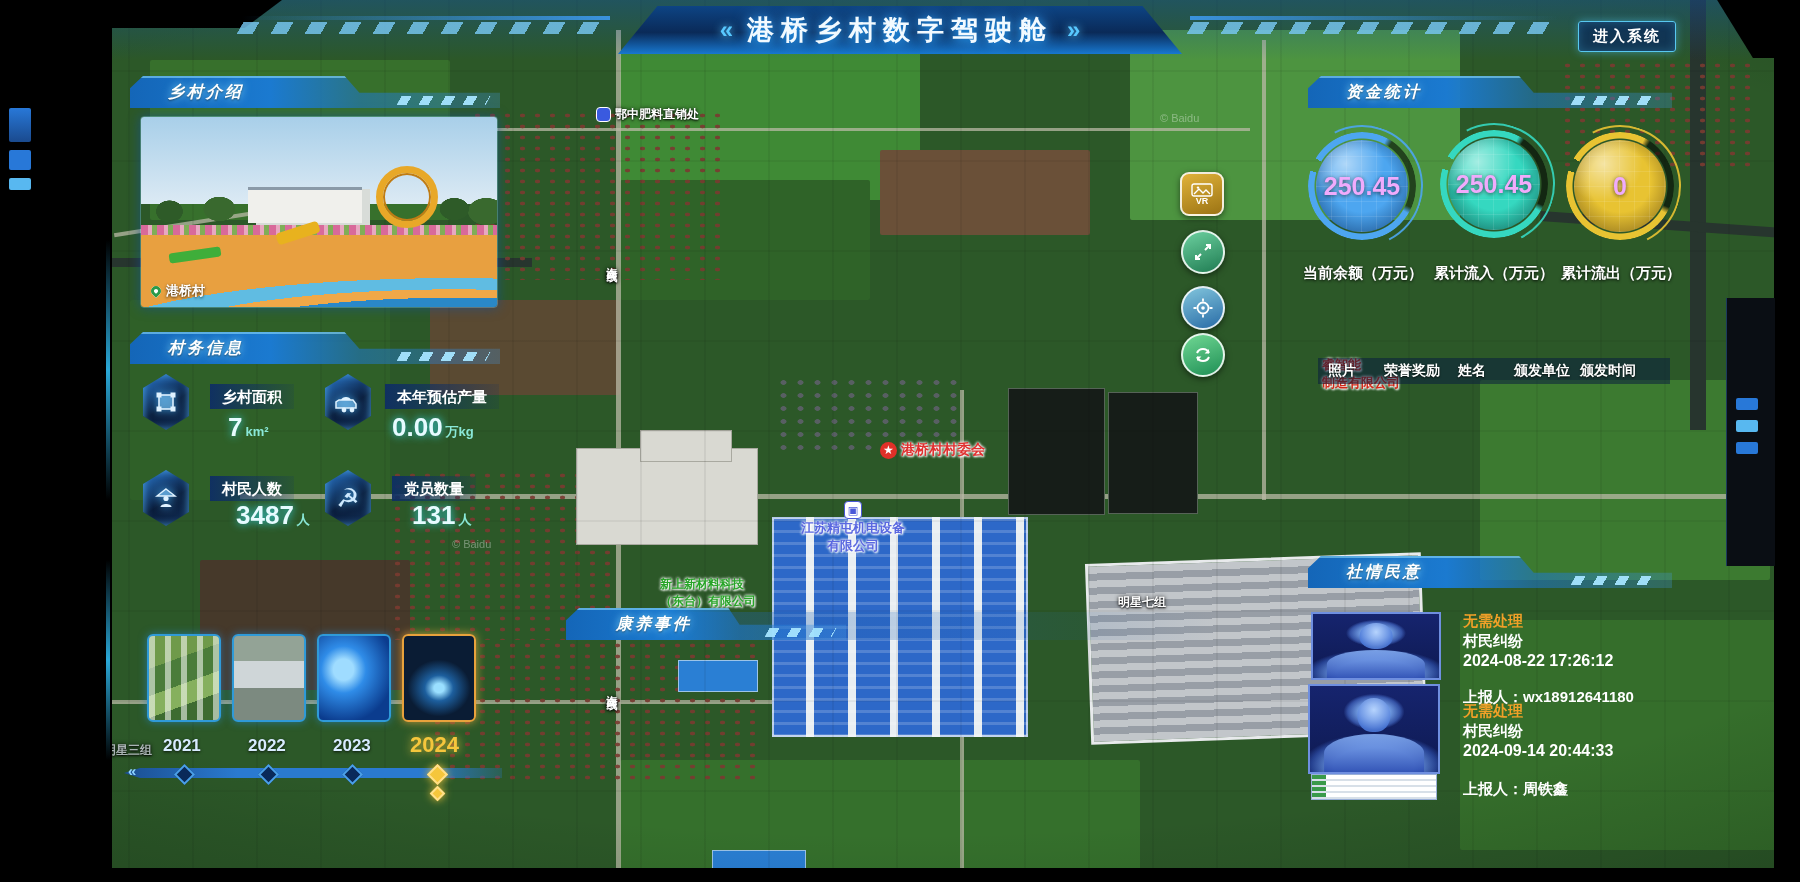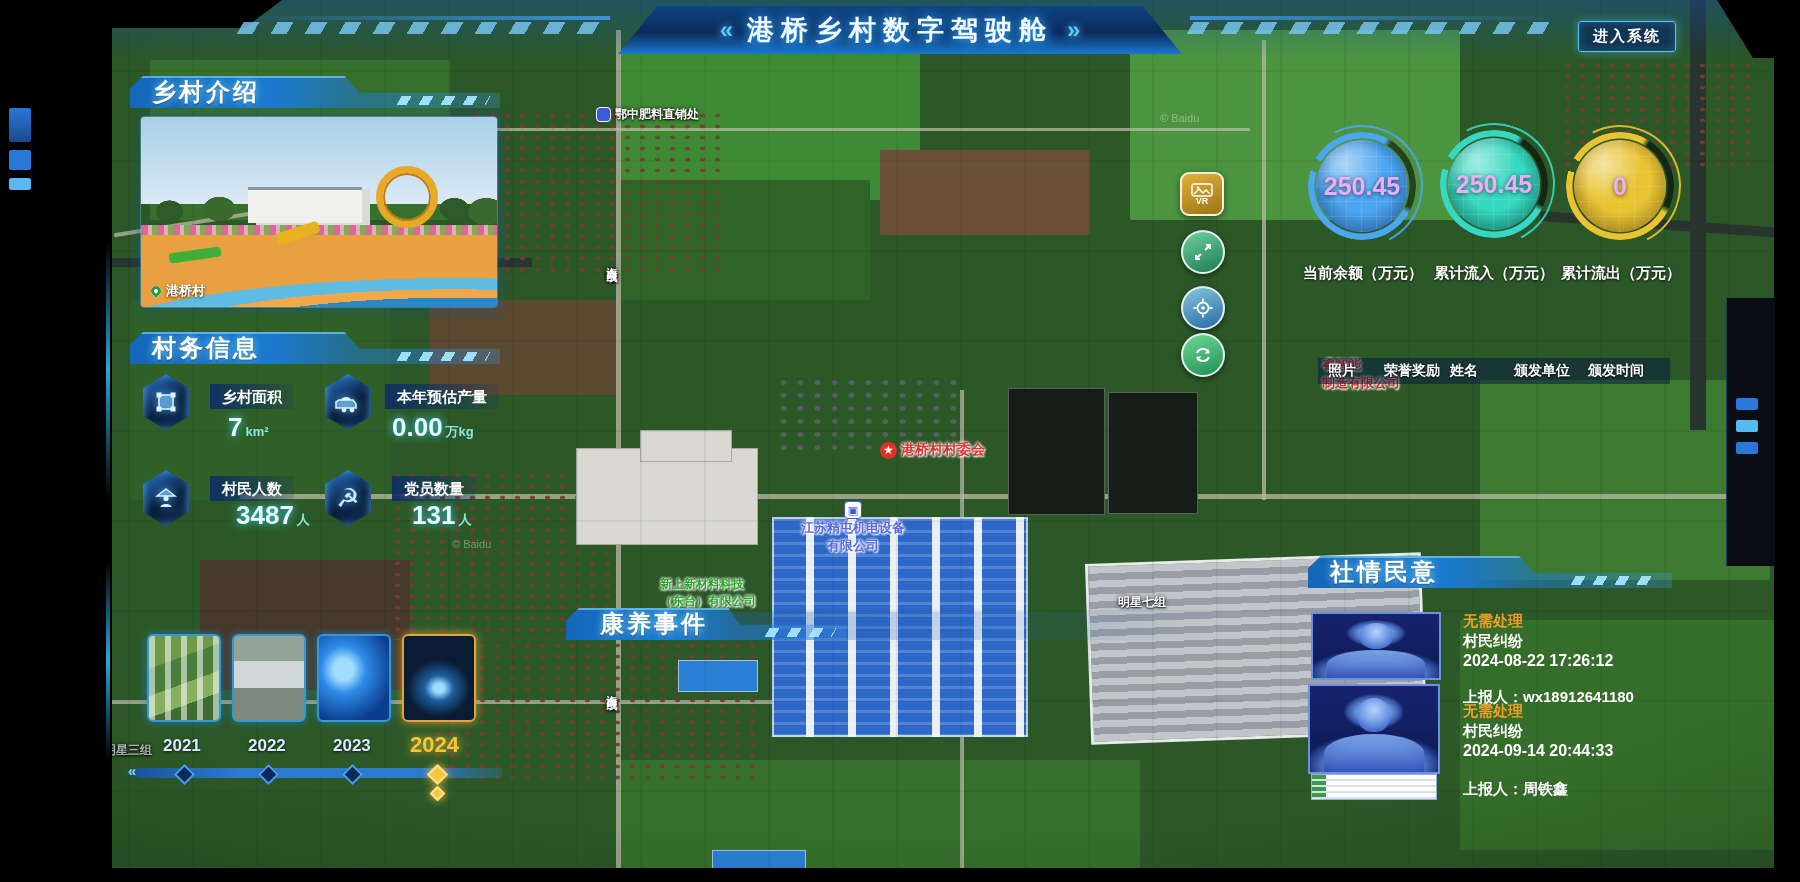--- a/index.html
+++ b/index.html
@@ -81,21 +81,21 @@
   .enter-btn{position:absolute;left:1578px;top:21px;width:98px;height:31px;z-index:9;
       border:1px solid #58c8f0;border-radius:3px;background:rgba(14,48,88,.85);
       color:#fff;font-size:15px;font-weight:bold;display:flex;align-items:center;justify-content:center;
       box-shadow:0 0 8px rgba(80,200,255,.5), inset 0 0 10px rgba(80,200,255,.25);letter-spacing:2px;cursor:pointer;}
 
   
   .phead{position:absolute;height:32px;z-index:8;
       background:linear-gradient(90deg,#1466b8 0%,#1b7ad0 38%,rgba(30,120,210,.55) 62%,rgba(70,160,240,.25) 100%);
       clip-path:polygon(13px 0,58% 0,62% 52%,100% 52%,100% 100%,0 100%,0 38%);
       box-shadow:inset 0 2px 0 rgba(150,225,255,.55), 0 2px 8px rgba(20,90,180,.5);}
-  .phead .tt{font-size:24px;font-weight:bold;letter-spacing:3px;margin-left:22px;
+  .phead .tt{font-size:16px;font-weight:bold;font-style:italic;letter-spacing:3px;margin-left:38px;
       line-height:31px;color:#fff;text-shadow:0 0 8px rgba(130,220,255,.95),0 1px 2px rgba(0,0,0,.6);display:inline-block;}
   .phead:after{content:"";position:absolute;right:12px;bottom:3px;width:24%;height:9px;transform:skewX(-28deg);
       background:repeating-linear-gradient(90deg,rgba(165,228,255,.95) 0 10px,transparent 10px 22px);}
 
   
   .intro-img{position:absolute;left:140px;top:116px;width:356px;height:190px;z-index:7;border-radius:4px;
       overflow:hidden;border:1px solid rgba(120,200,255,.35);box-shadow:0 0 12px rgba(20,80,160,.6);}
   .ii-sky{position:absolute;left:0;top:0;right:0;height:46%;background:linear-gradient(180deg,#a8cfe9,#dceaf4);}
   .ii-trees{position:absolute;left:0;top:34%;right:0;height:26%;
       background:
@@ -409,20 +409,23 @@
   <div class="year" style="left:333px;top:736px;">2023</div>
   <div class="year sel" style="left:410px;top:732px;">2024</div>
   <div class="tslider"></div>
   <div class="tchev">«</div>
   <div class="diam" style="left:177px;top:767px;"></div>
   <div class="diam" style="left:261px;top:767px;"></div>
   <div class="diam" style="left:345px;top:767px;"></div>
   <div class="diam gold" style="left:430px;top:767px;"></div>
   <div class="diam gold mini" style="left:432px;top:788px;"></div>
 
+  <div class="phead" style="left:1308px;top:76px;width:364px;">
+    <span class="tt">资金统计</span>
+  </div>
   <div class="gauge g-blue" style="left:1310px;top:134px;">
     <div class="ring"></div>
     <div class="sphere"></div>
     <div class="oring"></div>
     <span class="v">250.45</span>
   </div>
   <div class="gauge g-teal" style="left:1442px;top:132px;">
     <div class="ring"></div>
     <div class="sphere"></div>
     <div class="oring"></div>
@@ -434,23 +437,23 @@
     <div class="oring"></div>
     <span class="v">0</span>
   </div>
   <div class="glabel" style="left:1288px;top:264px;">当前余额（万元）</div>
   <div class="glabel" style="left:1419px;top:264px;">累计流入（万元）</div>
   <div class="glabel" style="left:1546px;top:264px;">累计流出（万元）</div>
 
   <div class="ptable-head">
     <span style="left:10px;">照片</span>
     <span style="left:66px;">荣誉奖励</span>
-    <span style="left:132px;">姓名</span>
+    <span style="left:140px;">姓名</span>
     <span style="left:196px;">颁发单位</span>
-    <span style="left:262px;margin-left:8px;">颁发时间</span>
+    <span style="left:262px;">颁发时间</span>
   </div>
 
   <div class="phead" style="left:1308px;top:556px;width:364px;">
     <span class="tt">社情民意</span>
   </div>
 
   <div class="sent-item" style="left:1308px;top:610px;width:364px;height:80px;"></div>
   <div class="avatar" style="left:1311px;top:612px;width:126px;height:64px;"></div>
   <div class="s-status" style="left:1463px;top:612px;">无需处理</div>
   <div class="s-type" style="left:1463px;top:632px;">村民纠纷</div>

